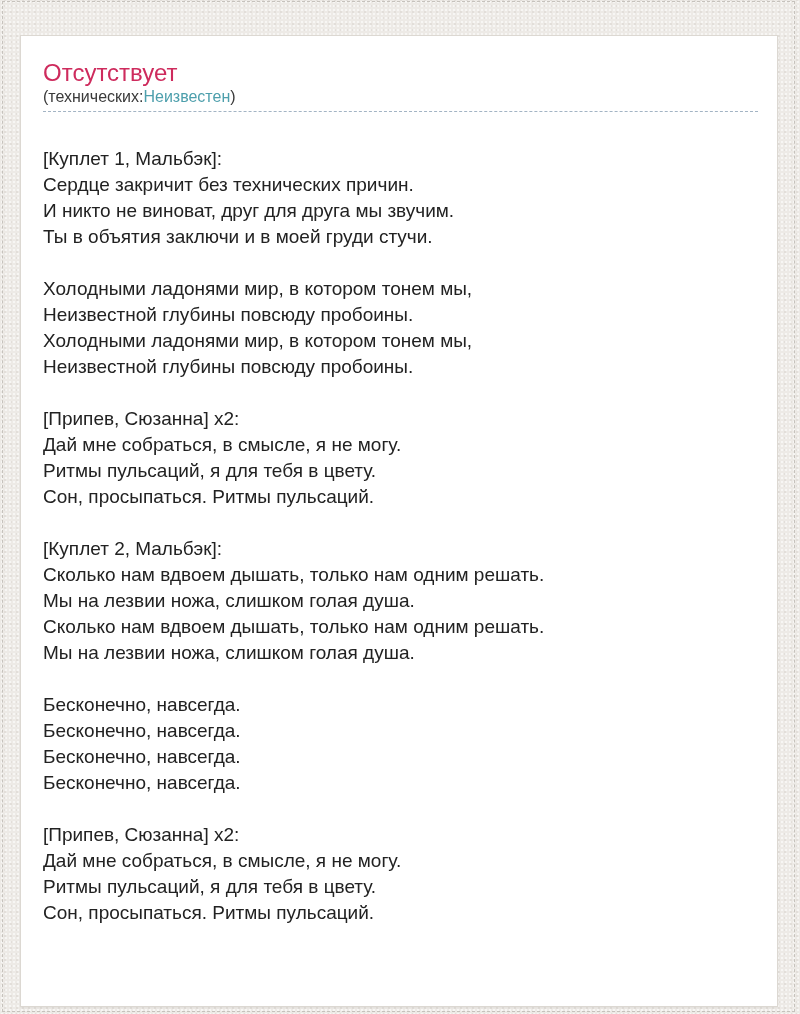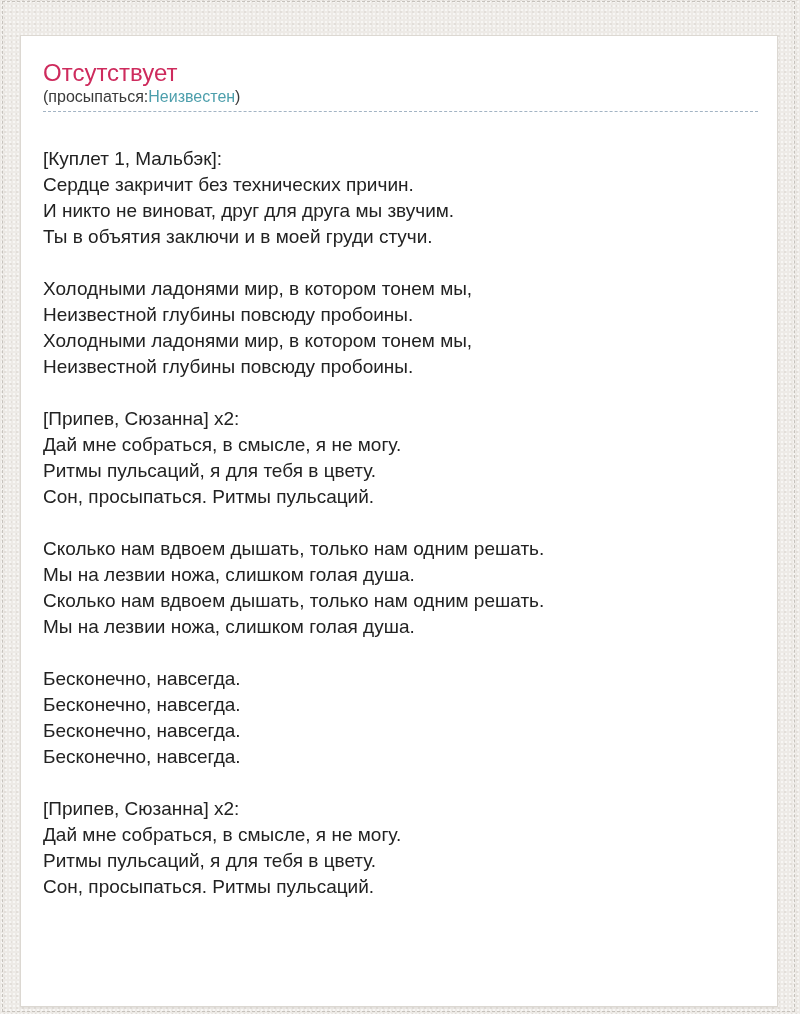--- a/index.html
+++ b/index.html
@@ -72,40 +72,41 @@
 </style>
 </head>
 <body>
 
 <div class="page-frame"></div>
 
 <div class="card">
   <div>
     <h1 class="song-title">Отсутствует</h1>
     <div class="artist-line">
-      <span>(просыпаться:</span><a href="#">Неизвестен</a><span>)</span>
+      <span>(технических:</span><a href="#">Неизвестен</a><span>)</span>
     </div>
   </div>
   <div class="lyrics">
       <div class="lyric-line">&nbsp;</div>
       <div class="lyric-line">[Куплет 1, Мальбэк]:</div>
       <div class="lyric-line">Сердце закричит без технических причин.</div>
       <div class="lyric-line">И никто не виноват, друг для друга мы звучим.</div>
       <div class="lyric-line">Ты в объятия заключи и в моей груди стучи.</div>
       <div class="lyric-line">&nbsp;</div>
       <div class="lyric-line">Холодными ладонями мир, в котором тонем мы,</div>
       <div class="lyric-line">Неизвестной глубины повсюду пробоины.</div>
       <div class="lyric-line">Холодными ладонями мир, в котором тонем мы,</div>
       <div class="lyric-line">Неизвестной глубины повсюду пробоины.</div>
       <div class="lyric-line">&nbsp;</div>
       <div class="lyric-line">[Припев, Сюзанна] x2:</div>
       <div class="lyric-line">Дай мне собраться, в смысле, я не могу.</div>
       <div class="lyric-line">Ритмы пульсаций, я для тебя в цвету.</div>
       <div class="lyric-line">Сон, просыпаться. Ритмы пульсаций.</div>
       <div class="lyric-line">&nbsp;</div>
+      <div class="lyric-line">[Куплет 2, Мальбэк]:</div>
       <div class="lyric-line">Сколько нам вдвоем дышать, только нам одним решать.</div>
       <div class="lyric-line">Мы на лезвии ножа, слишком голая душа.</div>
       <div class="lyric-line">Сколько нам вдвоем дышать, только нам одним решать.</div>
       <div class="lyric-line">Мы на лезвии ножа, слишком голая душа.</div>
       <div class="lyric-line">&nbsp;</div>
       <div class="lyric-line">Бесконечно, навсегда.</div>
       <div class="lyric-line">Бесконечно, навсегда.</div>
       <div class="lyric-line">Бесконечно, навсегда.</div>
       <div class="lyric-line">Бесконечно, навсегда.</div>
       <div class="lyric-line">&nbsp;</div>

